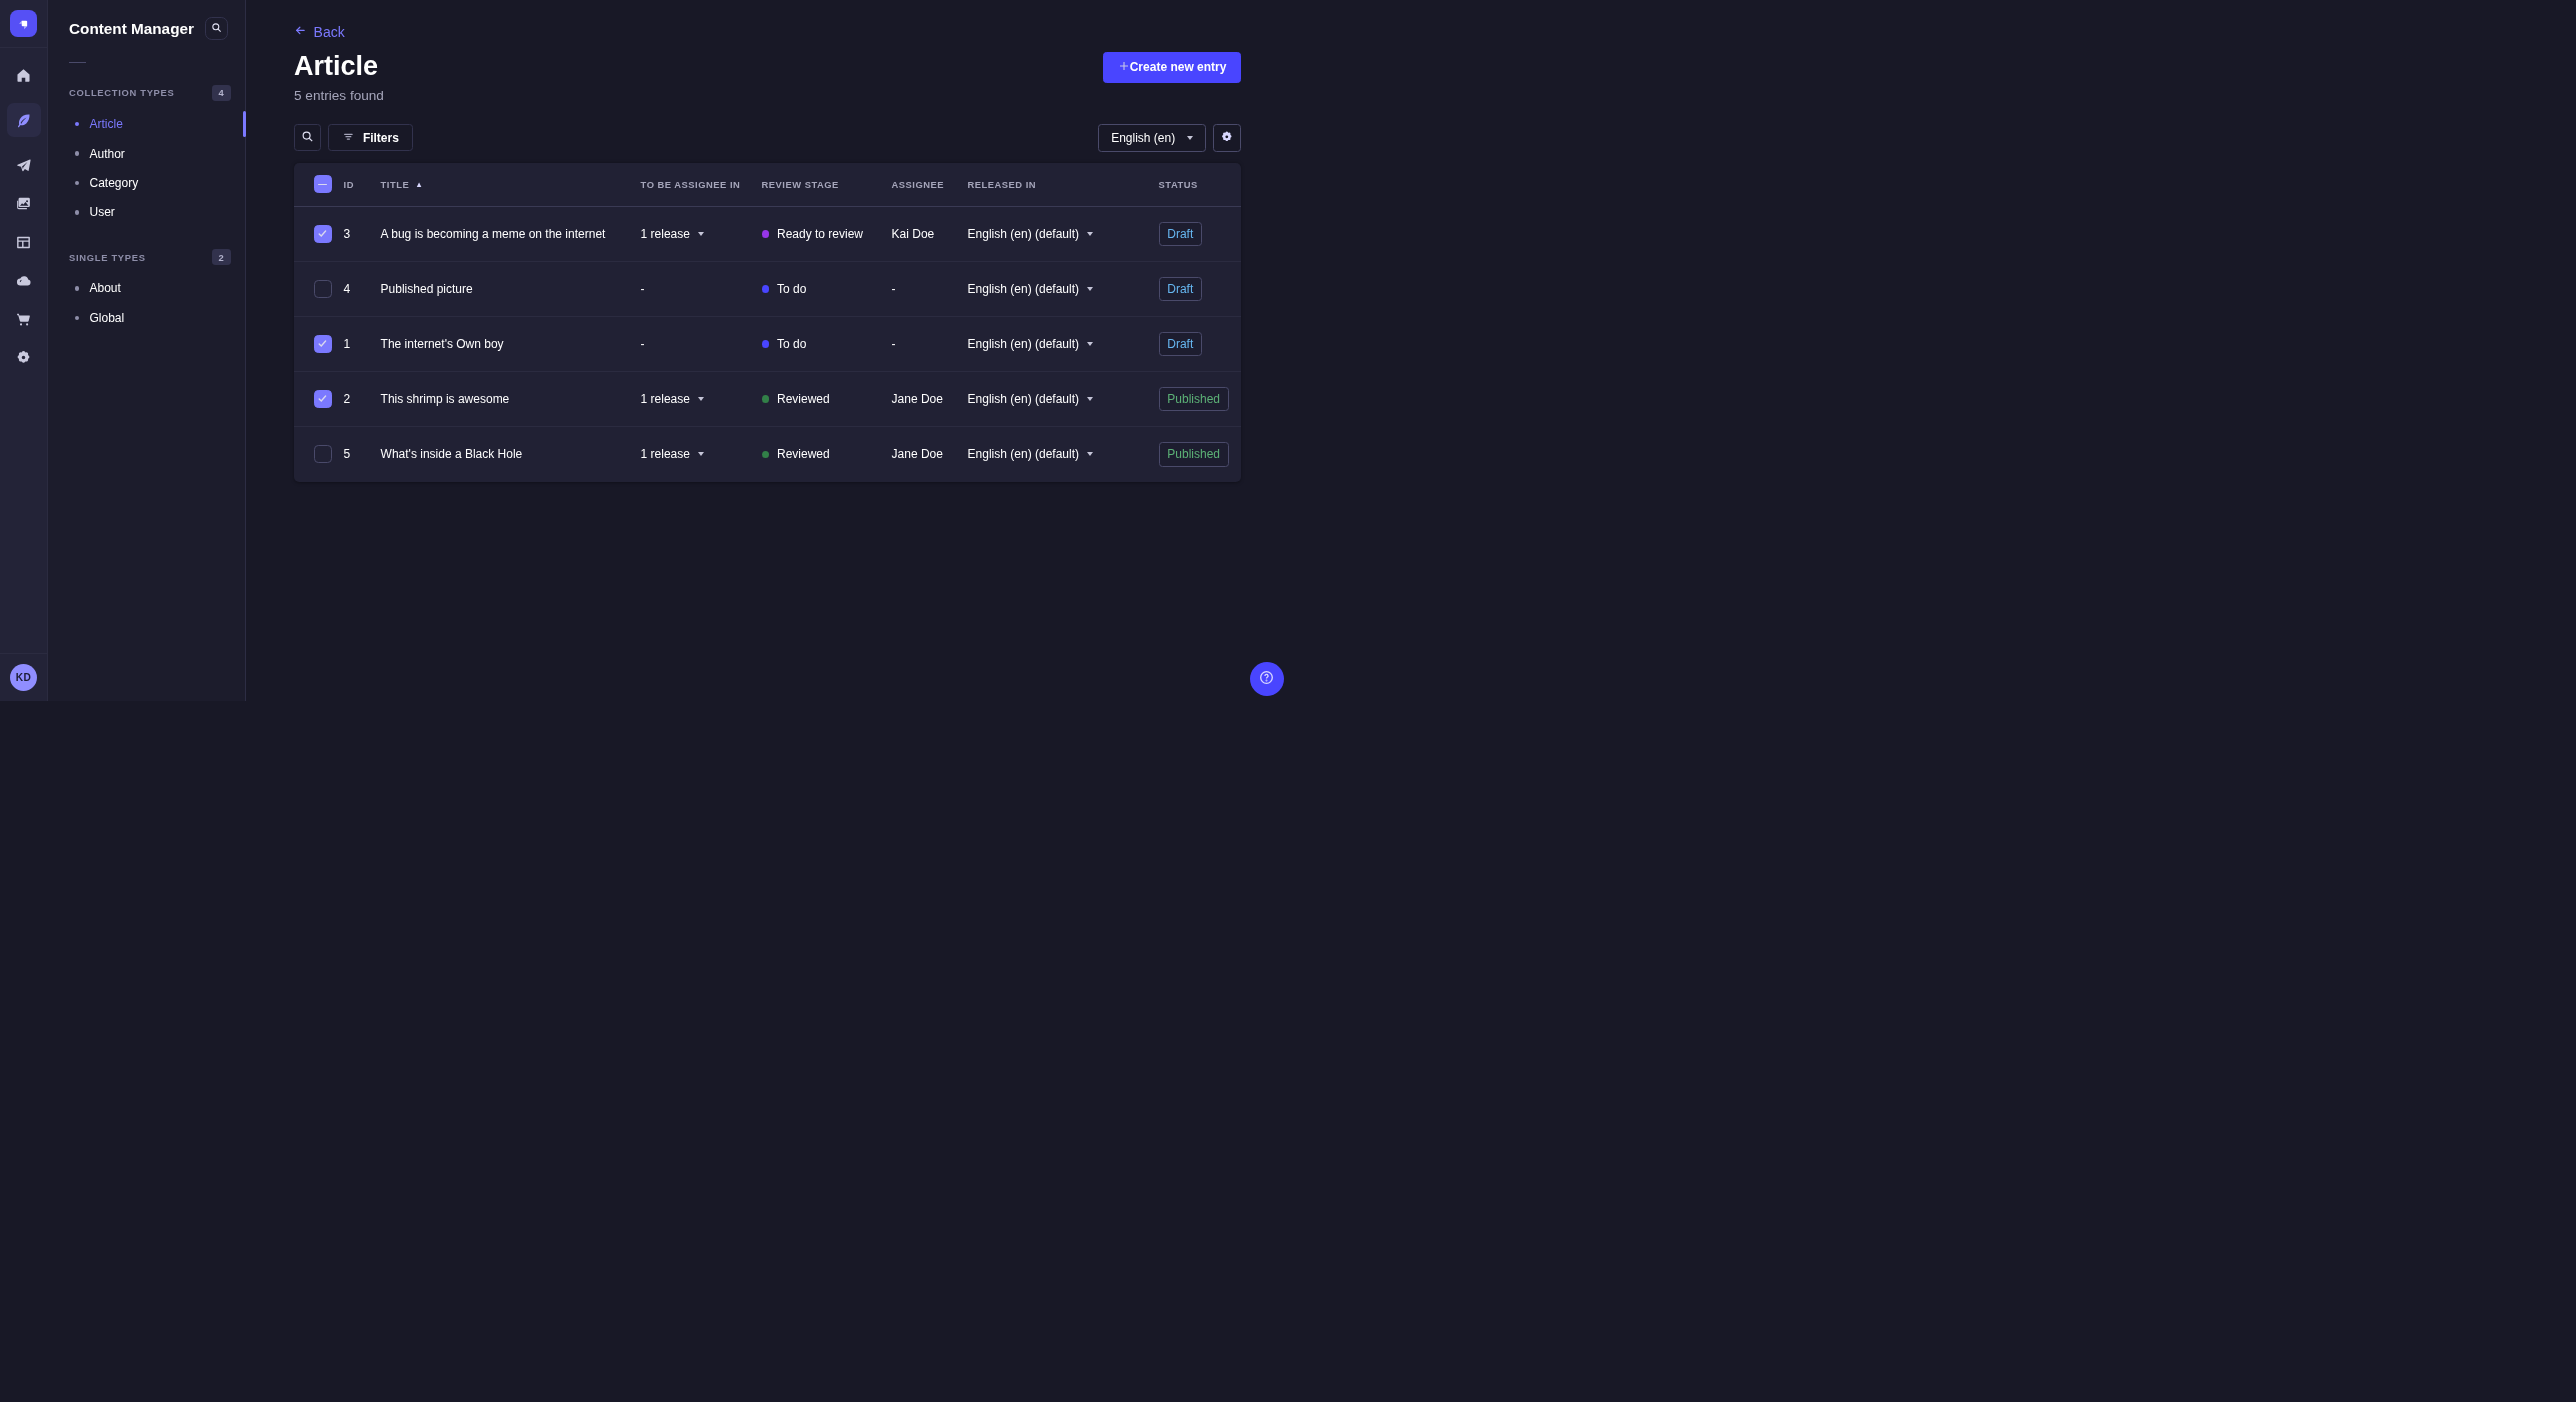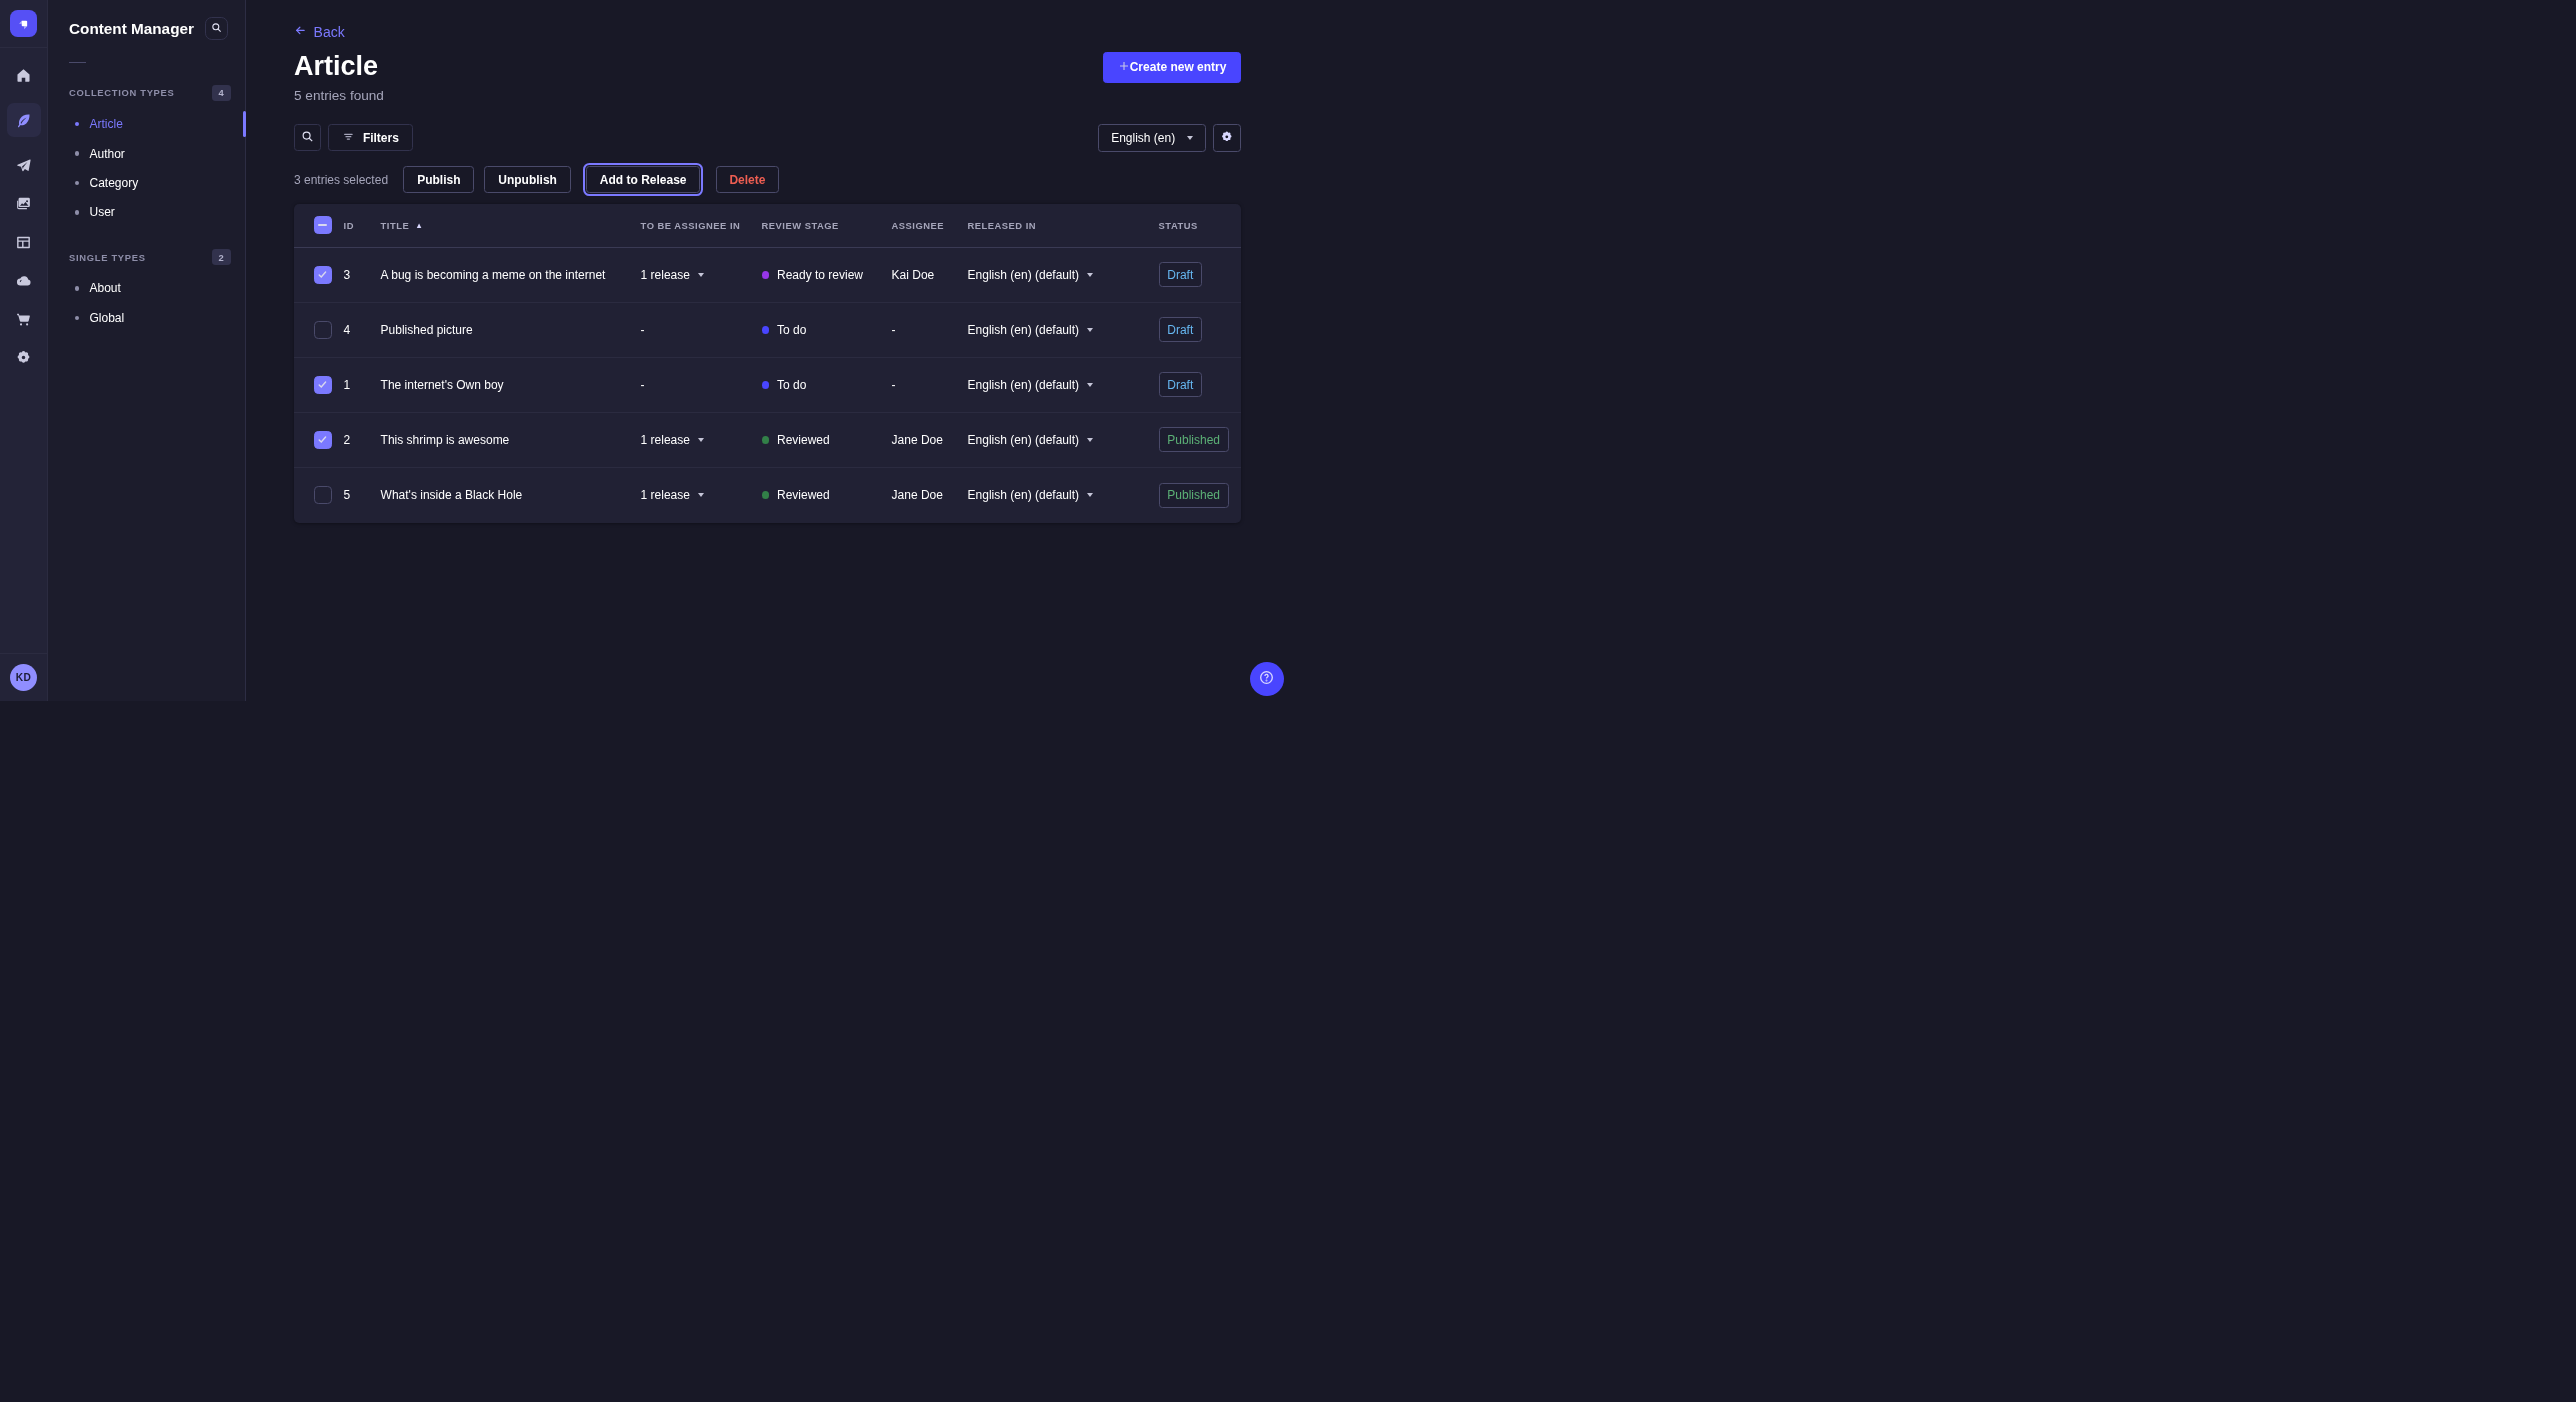--- a/index.html
+++ b/index.html
@@ -265,27 +265,20 @@
       </button>
       <button class="gear-btn">
         <span>
           <svg width="13.6" height="13.6" viewBox="0 0 24 24" fill="currentColor">
               <path d="M12 2.8c.9 0 1.7.5 2.1 1.2l.5.9 1-.2a2.5 2.5 0 0 1 2.9 2.9l-.2 1 .9.5a2.5 2.5 0 0 1 0 4.2l-.9.5.2 1a2.5 2.5 0 0 1-2.9 2.9l-1-.2-.5.9a2.5 2.5 0 0 1-4.2 0l-.5-.9-1 .2a2.5 2.5 0 0 1-2.9-2.9l.2-1-.9-.5a2.5 2.5 0 0 1 0-4.2l.9-.5-.2-1A2.5 2.5 0 0 1 8.4 4.7l1 .2.5-.9A2.5 2.5 0 0 1 12 2.8zm0 6.7a2.5 2.5 0 1 0 0 5 2.5 2.5 0 0 0 0-5z"></path>
             </svg>
         </span>
       </button>
     </div>
 
-    <div class="selection-row">
-      <span class="selection-text">3 entries selected</span>
-      <button class="btn btn-outline">Publish</button>
-      <button class="btn btn-outline">Unpublish</button>
-      <button class="btn btn-outline btn-release">Add to Release</button>
-      <button class="btn btn-outline btn-danger">Delete</button>
-    </div>
 
     <div class="table">
       <div class="trow thead">
         <div class="checkbox on">
             <span class="dash"></span>
           </div>
         <div class="th">ID</div>
         <div class="th">
           <span>TITLE</span>
           <span class="sort-arrow">▲</span>

